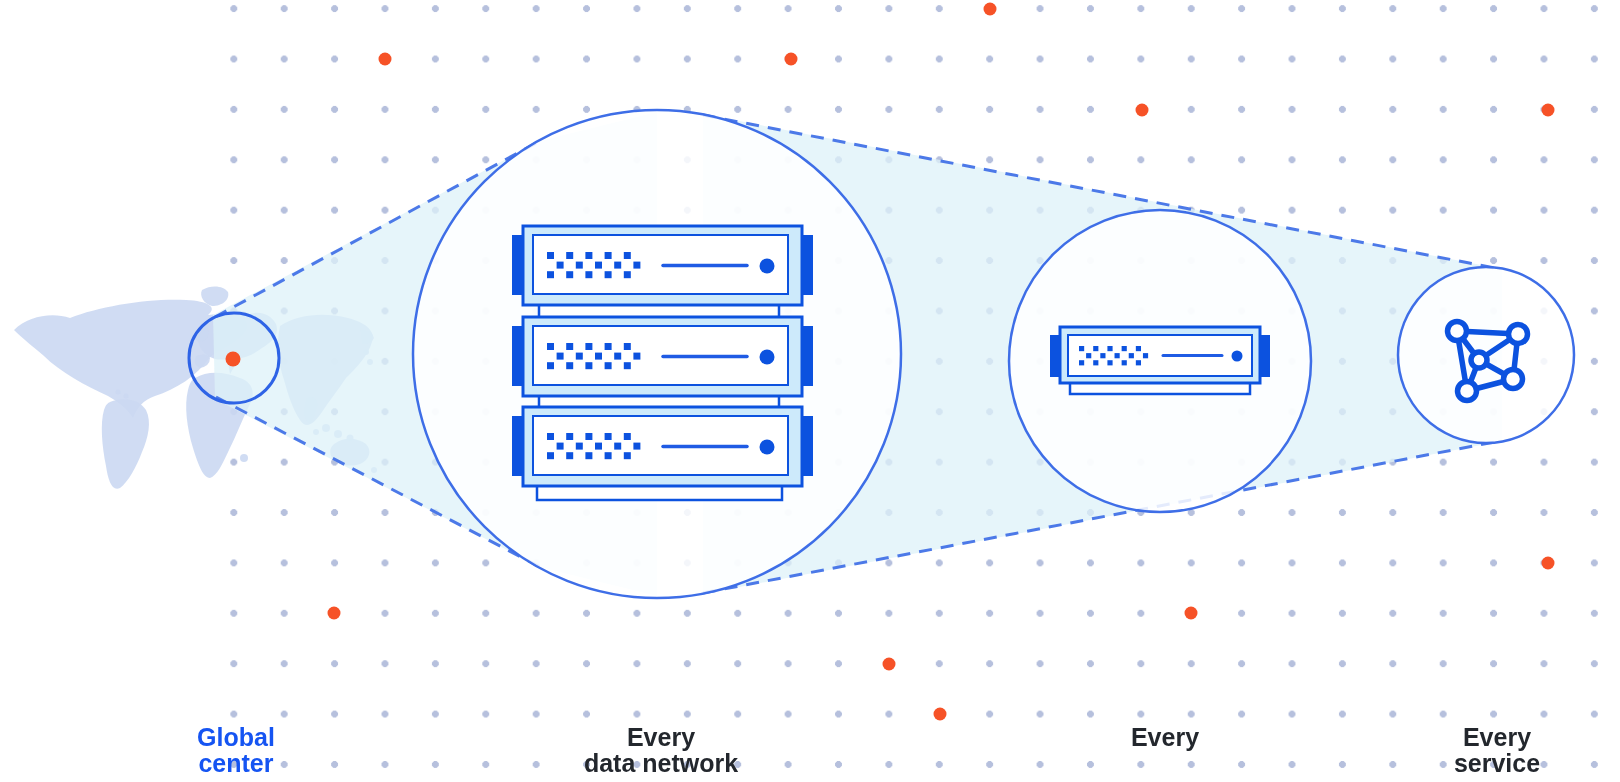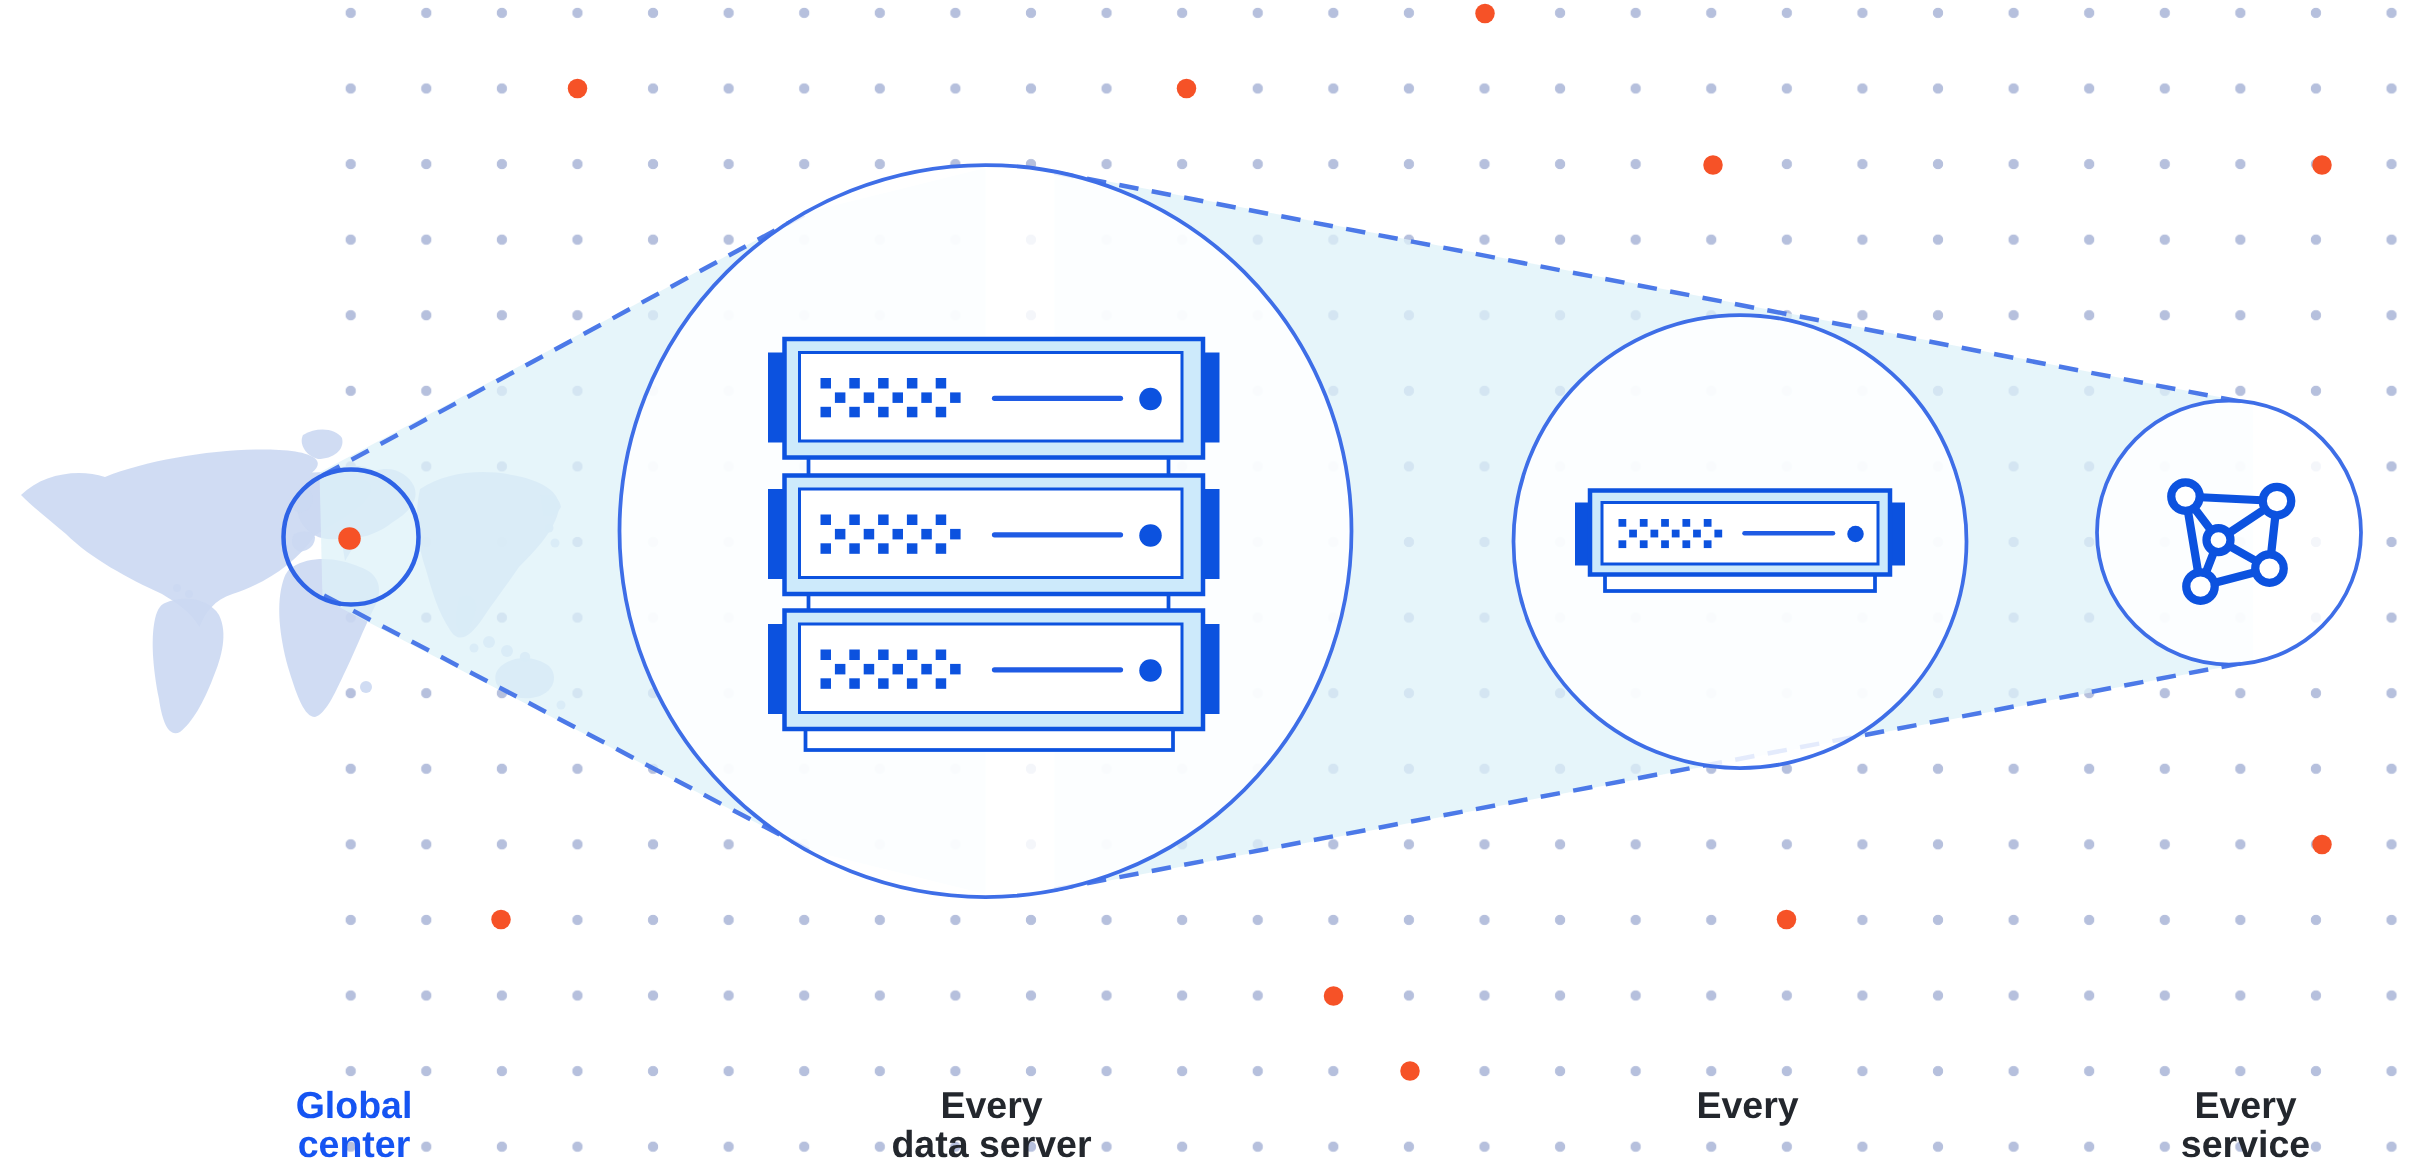--- a/index.html
+++ b/index.html
@@ -176,21 +176,21 @@
     </g>
   </g>
 </svg>
 
 <div class="label blue" style="left:86px">
   <div>Global</div>
   <div>center</div>
 </div>
 <div class="label" style="left:511px">
   <div>Every</div>
-  <div>data server</div>
+  <div>data network</div>
 </div>
 <div class="label" style="left:1015px">
   <div>Every</div>
 </div>
 <div class="label" style="left:1347px">
   <div>Every</div>
   <div>service</div>
 </div>
 
 </body></html>

